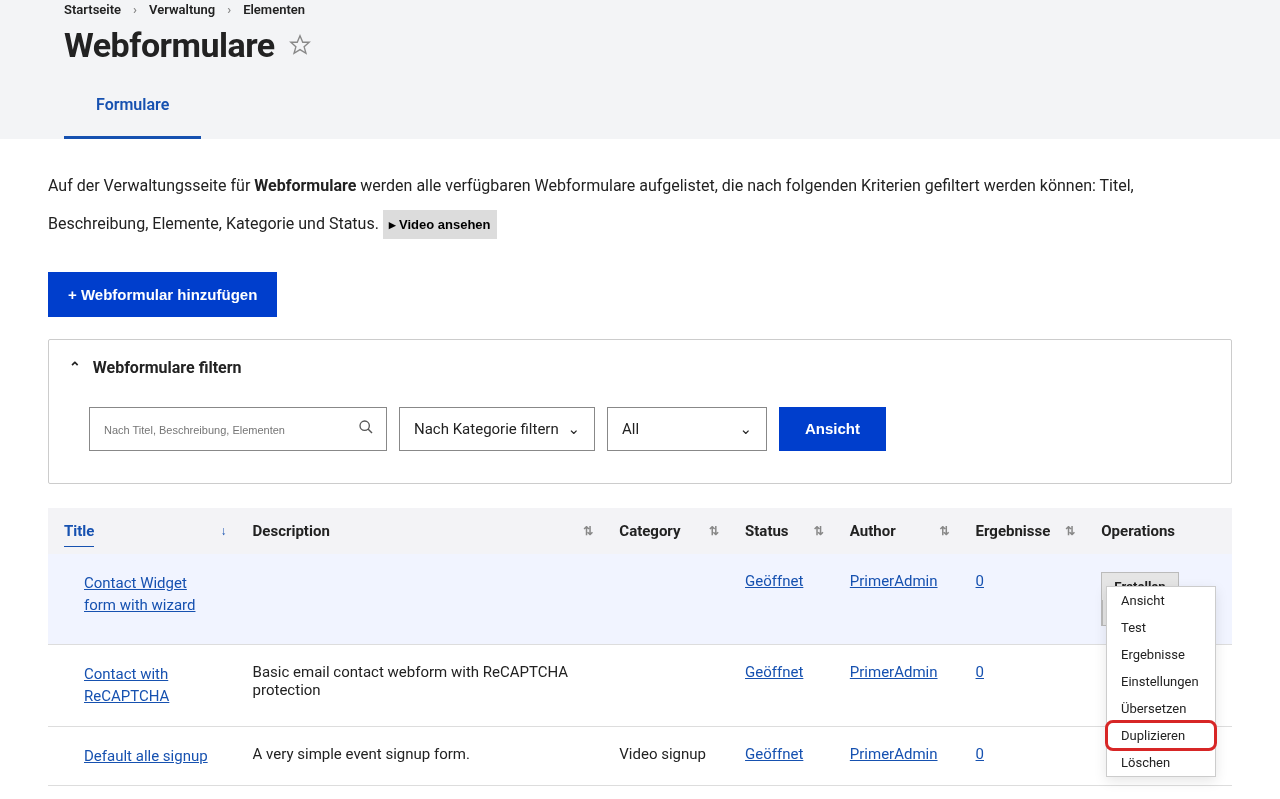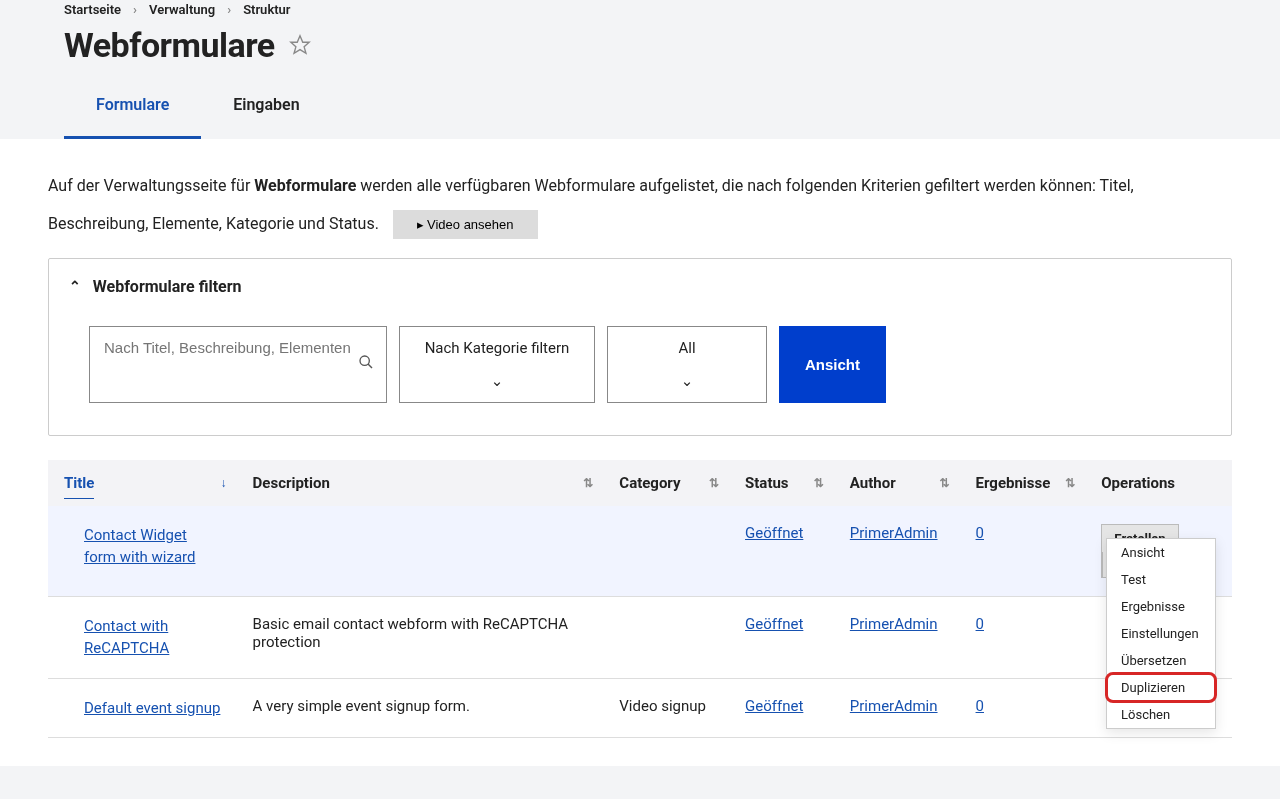--- a/index.html
+++ b/index.html
@@ -62,24 +62,23 @@
     }
     .intro-text {
       font-size: 16px;
       line-height: 2.4;
       margin-bottom: 14px;
     }
     .intro-text b { font-weight: 700; }
     .video-btn {
       display: inline-block;
       background: #dcdcdc;
-      padding: 7px 24px;
+      padding: 7px 6px;
       font-size: 13px;
-      font-weight: 400;
-      margin-left: 10px;
+      font-weight: 700;
       cursor: pointer;
       border: none;
     }
     .add-btn {
       background: #003ecc;
       color: #fff;
       border: none;
       padding: 14px 20px;
       font-size: 15px;
       font-weight: 700;
@@ -111,34 +110,33 @@
       padding: 12px 14px;
       font-size: 15px;
       background: #fff;
       position: relative;
     }
     .filter-input { width: 298px; }
     .filter-input input {
       border: none;
       outline: none;
       width: 100%;
-      font-size: 15px;
+      font-size: 11px;
     }
     .filter-input .search-icon {
       position: absolute;
       right: 12px; top: 50%;
       transform: translateY(-50%);
     }
     .filter-select {
       width: 196px;
       display: flex;
       justify-content: space-between;
       align-items: center;
       cursor: pointer;
-      flex-direction: column;
     }
     .filter-select.status { width: 160px; gap: 15px; }
     .filter-btn {
       background: #003ecc;
       color: #fff;
       border: none;
       padding: 0 26px;
       font-size: 15px;
       font-weight: 700;
       cursor: pointer;
@@ -233,42 +231,42 @@
   </style>
 </head>
 <body>
 
 <div class="header-region">
   <nav class="breadcrumb">
     <a href="#">Startseite</a>
     <span class="sep">›</span>
     <a href="#">Verwaltung</a>
     <span class="sep">›</span>
-    <a href="#">Struktur</a>
+    <a href="#">Elementen</a>
   </nav>
 
   <div class="page-title-row">
     <h1 class="page-title">Webformulare</h1>
     <svg class="star-icon" viewBox="0 0 24 24" fill="none" stroke="currentColor" stroke-width="1.5">
       <polygon points="12,2 15,9 22,9 16.5,14 18.5,21 12,17 5.5,21 7.5,14 2,9 9,9"></polygon>
     </svg>
   </div>
 
   <div class="tabs">
     <div class="tab active">Formulare</div>
-    <div class="tab">Eingaben</div>
   </div>
 </div>
 
 <div class="content-region">
   <p class="intro-text">
     <span>Auf der Verwaltungsseite für </span><b>Webformulare</b><span> werden alle verfügbaren Webformulare aufgelistet, die nach folgenden Kriterien gefiltert werden können: Titel, Beschreibung, Elemente, Kategorie und Status.</span>
     <button class="video-btn">▸ Video ansehen</button>
   </p>
 
+  <button class="add-btn">+ Webformular hinzufügen</button>
 
   <div class="filter-panel">
     <div class="filter-header">
       <span class="chev">⌃</span>
       <span>Webformulare filtern</span>
     </div>
     <div class="filter-controls">
       <div class="filter-input">
         <input type="text" placeholder="Nach Titel, Beschreibung, Elementen" style="">
         <span class="search-icon">
@@ -349,21 +347,21 @@
       <tr>
         <td><a href="#" class="link title-link">Contact with ReCAPTCHA</a></td>
         <td>Basic email contact webform with ReCAPTCHA protection</td>
         <td></td>
         <td><a href="#" class="link">Geöffnet</a></td>
         <td><a href="#" class="link">PrimerAdmin</a></td>
         <td><a href="#" class="link">0</a></td>
         <td></td>
       </tr>
       <tr>
-        <td><a href="#" class="link title-link">Default event signup</a></td>
+        <td><a href="#" class="link title-link">Default alle signup</a></td>
         <td>A very simple event signup form.</td>
         <td>Video signup</td>
         <td><a href="#" class="link">Geöffnet</a></td>
         <td><a href="#" class="link">PrimerAdmin</a></td>
         <td><a href="#" class="link">0</a></td>
         <td></td>
       </tr>
     </tbody>
   </table>
 </div>

